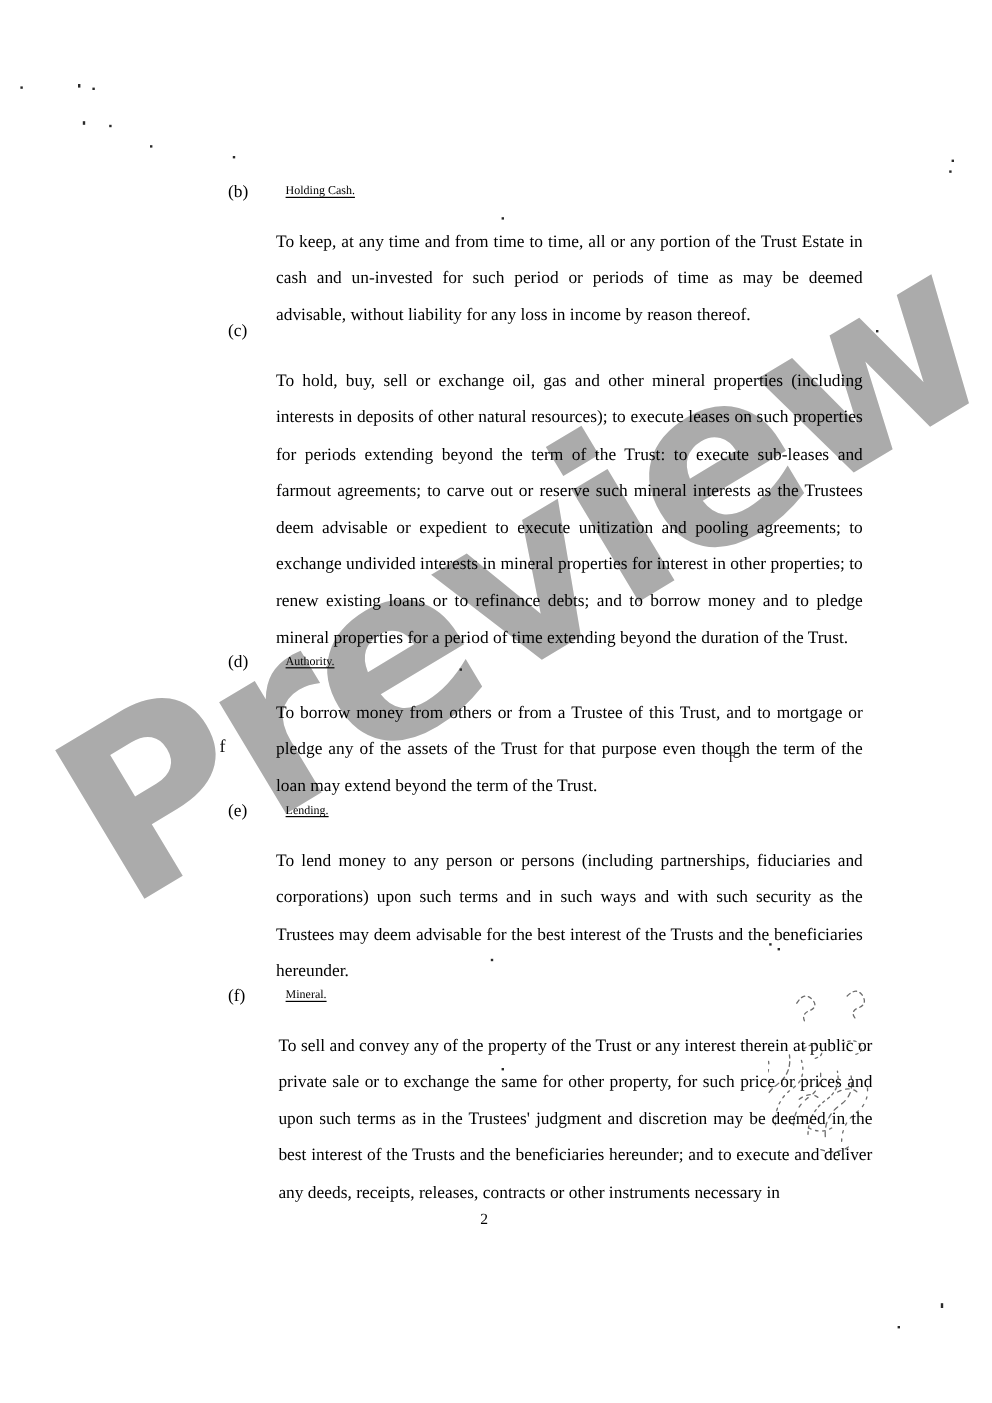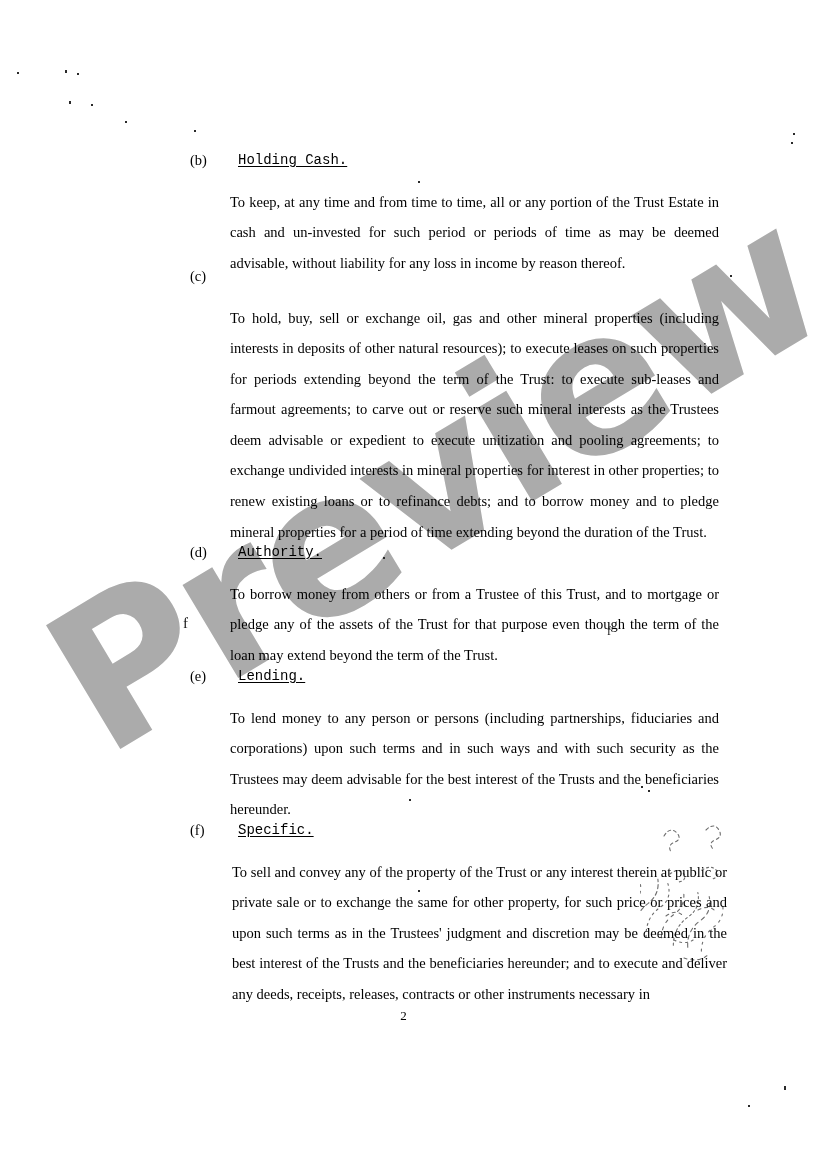--- a/index.html
+++ b/index.html
@@ -72,25 +72,24 @@
     left: 0;
     top: 0;
     width: 40px;
     font-size: 14.5px;
     line-height: 20px;
   }
   .clause-title {
     position: absolute;
     left: 48px;
     top: 0;
-    font-size: 14px;
+    font-size: 10px;
     line-height: 20px;
     text-decoration: underline;
     text-underline-offset: 2px;
-    font-family: Liberation Mono, monospace;
   }
 
   .clause-para {
     margin-left: 40px;
     width: 489px;
     font-size: 14.5px;
     line-height: 30.6px;
     text-align: justify;
     text-align-last: left;
     hyphens: none;
@@ -174,21 +173,21 @@
       <div class="clause-head">
         <span class="clause-label">(e)</span>
         <span class="clause-title">Lending.</span>
       </div>
       <p class="clause-para">To lend money to any person or persons (including partnerships, fiduciaries and corporations) upon such terms and in such ways and with such security as the Trustees may deem advisable for the best interest of the Trusts and the beneficiaries hereunder.</p>
     </div>
 
     <div class="clause" style="top:820px;">
       <div class="clause-head">
         <span class="clause-label">(f)</span>
-        <span class="clause-title">Specific.</span>
+        <span class="clause-title">Mineral.</span>
       </div>
       <p class="clause-para" style="margin-left:42px;width:495px;">To sell and convey any of the property of the Trust or any interest therein at public or private sale or to exchange the same for other property, for such price or prices and upon such terms as in the Trustees' judgment and discretion may be deemed in the best interest of the Trusts and the beneficiaries hereunder; and to execute and deliver any deeds, receipts, releases, contracts or other instruments necessary in</p>
     </div>
 
   </div>
 
   <div class="page-number">2</div>
 
   <span class="margin-mark" style="left:183px; top:615px;">f</span>
   <span class="margin-mark" style="left:607px; top:624px; font-size:12px;">f</span>

